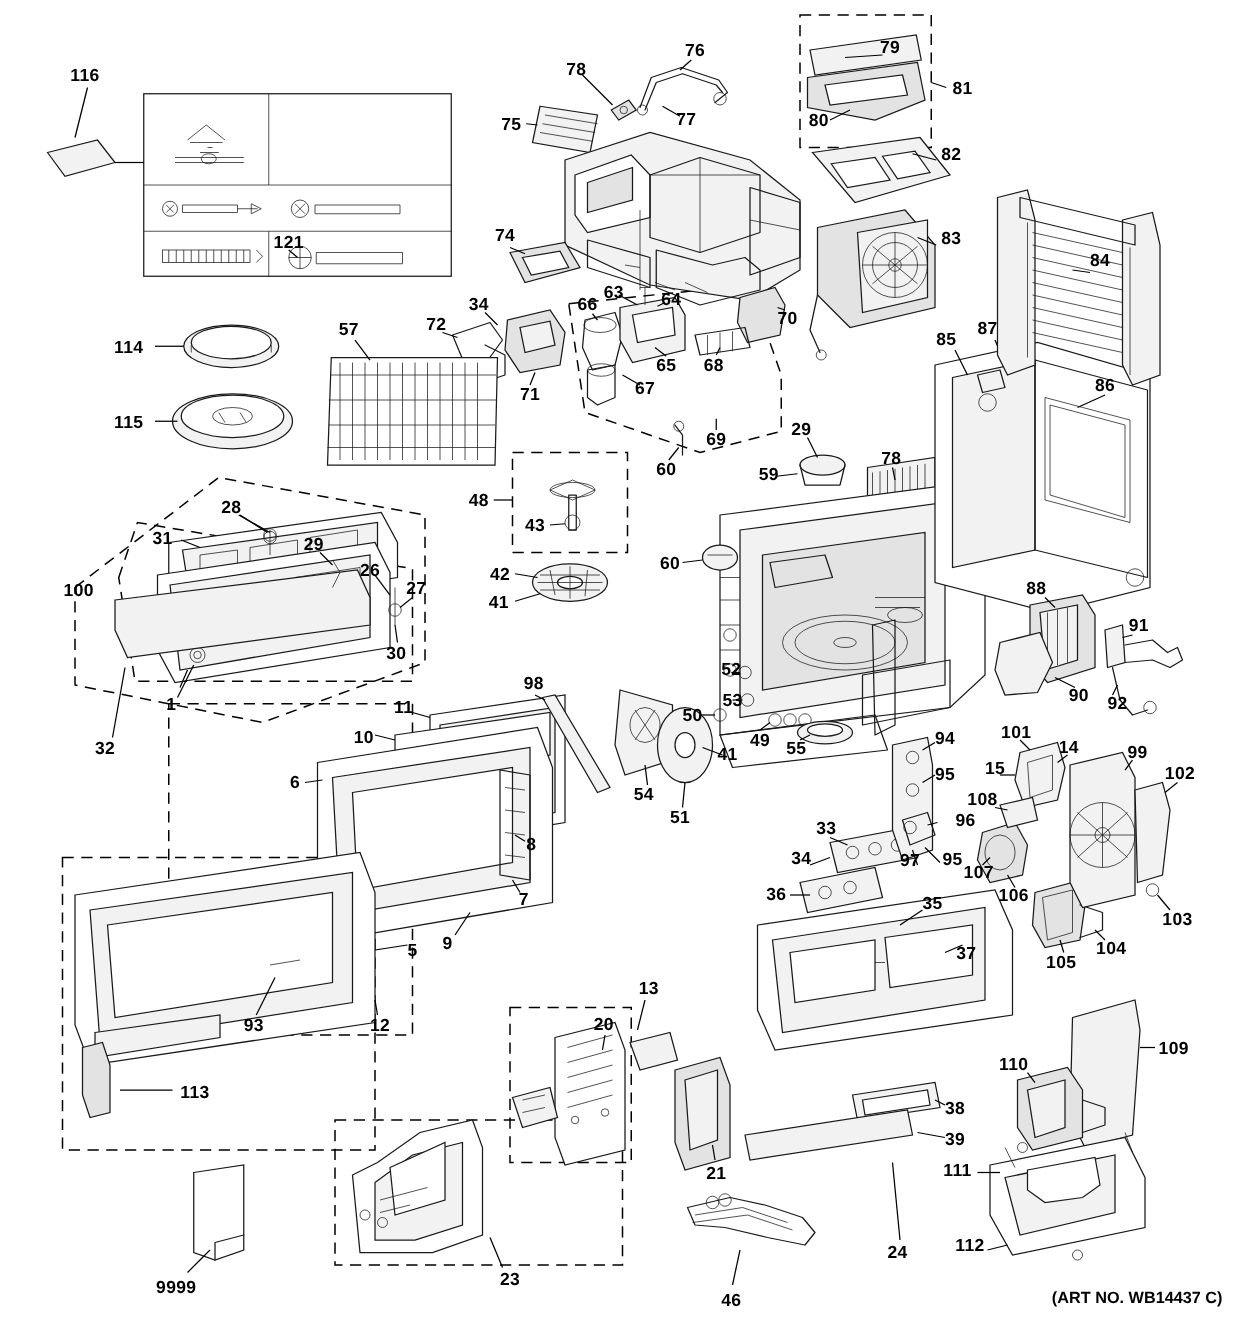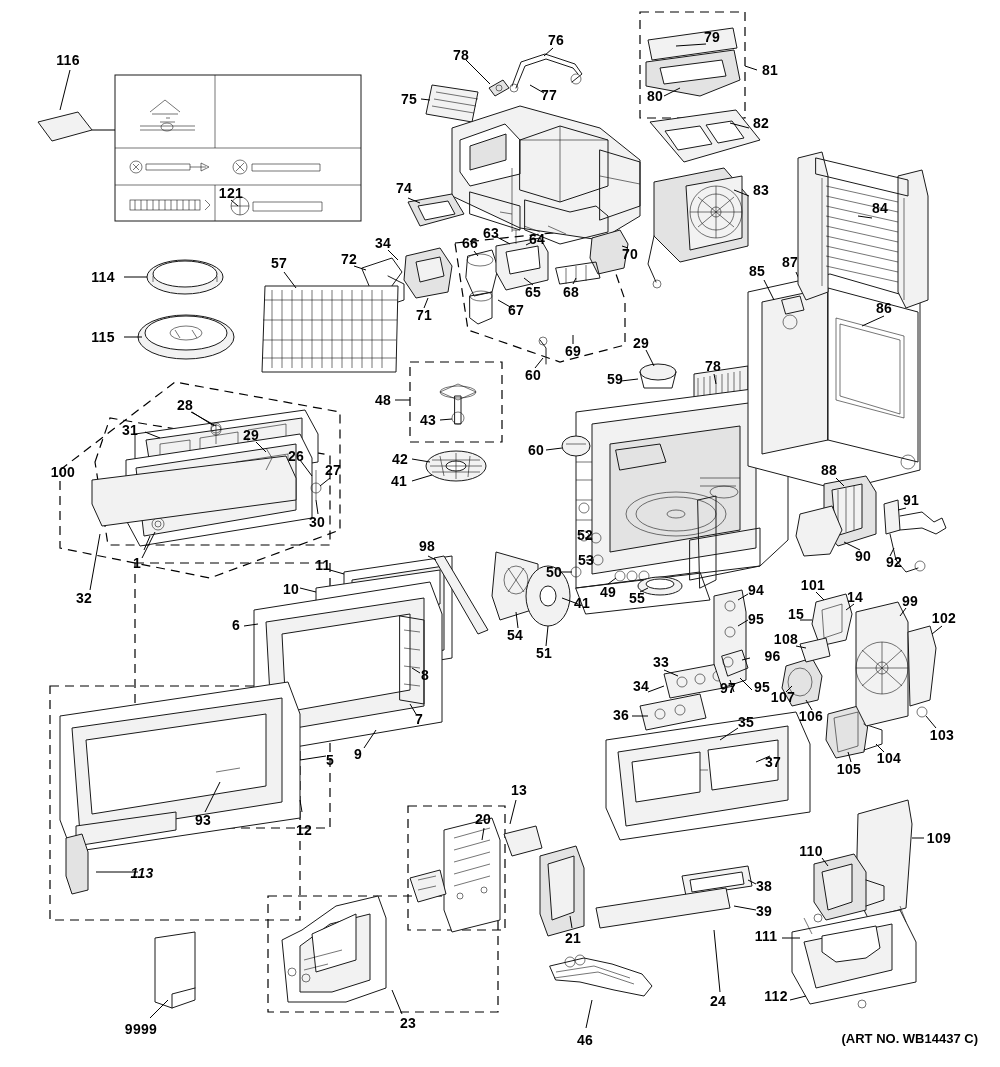--- a/index.html
+++ b/index.html
@@ -721,26 +721,26 @@
   <div class="callout" style="left:358px; top:754px;">9</div>
   <div class="callout" style="left:621px; top:715px;">36</div>
   <div class="callout" style="left:746px; top:722px;">35</div>
   <div class="callout" style="left:783px; top:697px;">107</div>
   <div class="callout" style="left:811px; top:716px;">106</div>
   <div class="callout" style="left:849px; top:769px;">105</div>
   <div class="callout" style="left:889px; top:758px;">104</div>
   <div class="callout" style="left:330px; top:760px;">5</div>
   <div class="callout" style="left:773px; top:762px;">37</div>
   <div class="callout" style="left:203px; top:820px;">93</div>
-  <div class="callout" style="left:304px; top:820px;margin-top:10px;">12</div>
+  <div class="callout" style="left:304px; top:820px;">12</div>
   <div class="callout" style="left:519px; top:790px;">13</div>
   <div class="callout" style="left:483px; top:819px;">20</div>
   <div class="callout" style="left:939px; top:838px;">109</div>
   <div class="callout" style="left:811px; top:851px;">110</div>
-  <div class="callout" style="left:142px; top:873px;font-style:italic;">113</div>
+  <div class="callout" style="left:156px; top:873px;">113</div>
   <div class="callout" style="left:764px; top:886px;">38</div>
   <div class="callout" style="left:764px; top:911px;">39</div>
   <div class="callout" style="left:573px; top:938px;">21</div>
   <div class="callout" style="left:766px; top:936px;">111</div>
   <div class="callout" style="left:141px; top:1029px;">9999</div>
   <div class="callout" style="left:718px; top:1001px;">24</div>
   <div class="callout" style="left:776px; top:996px;">112</div>
   <div class="callout" style="left:408px; top:1023px;">23</div>
   <div class="callout" style="left:585px; top:1040px;">46</div>
 

